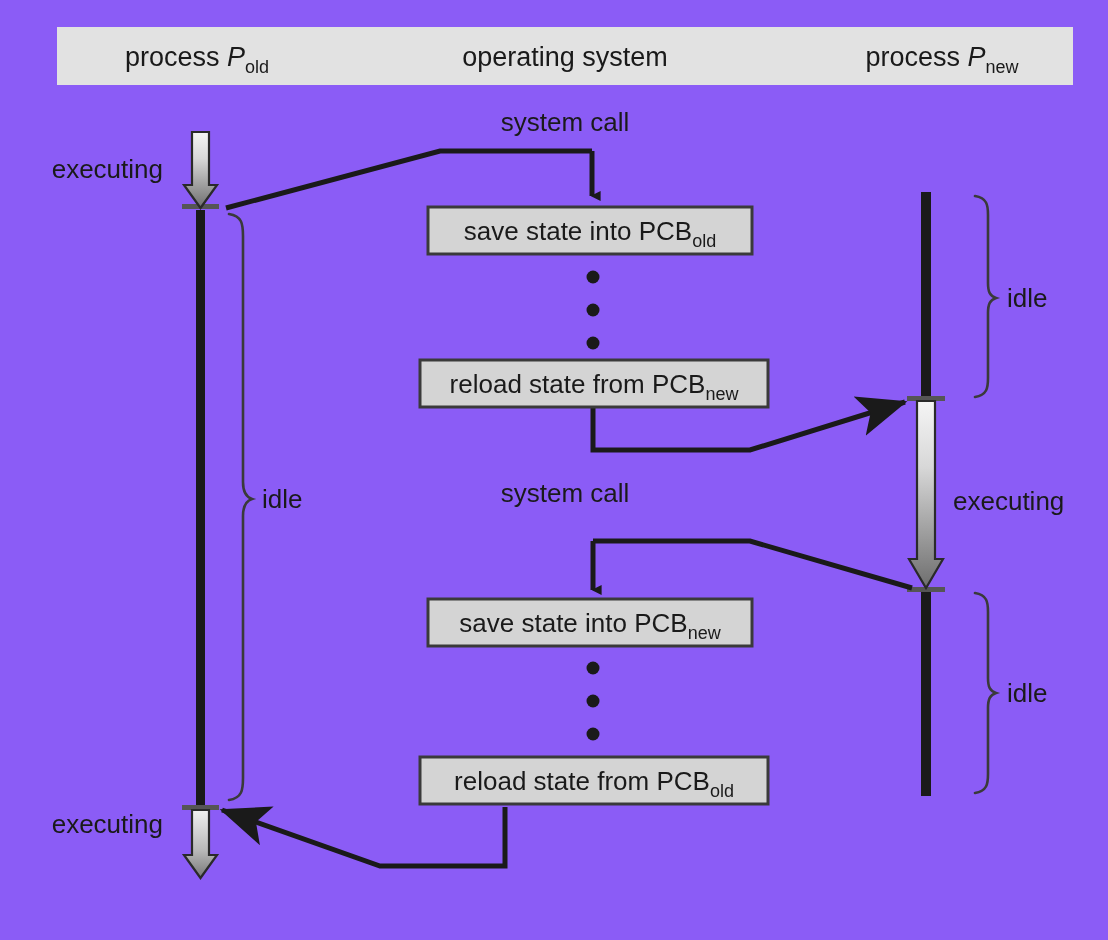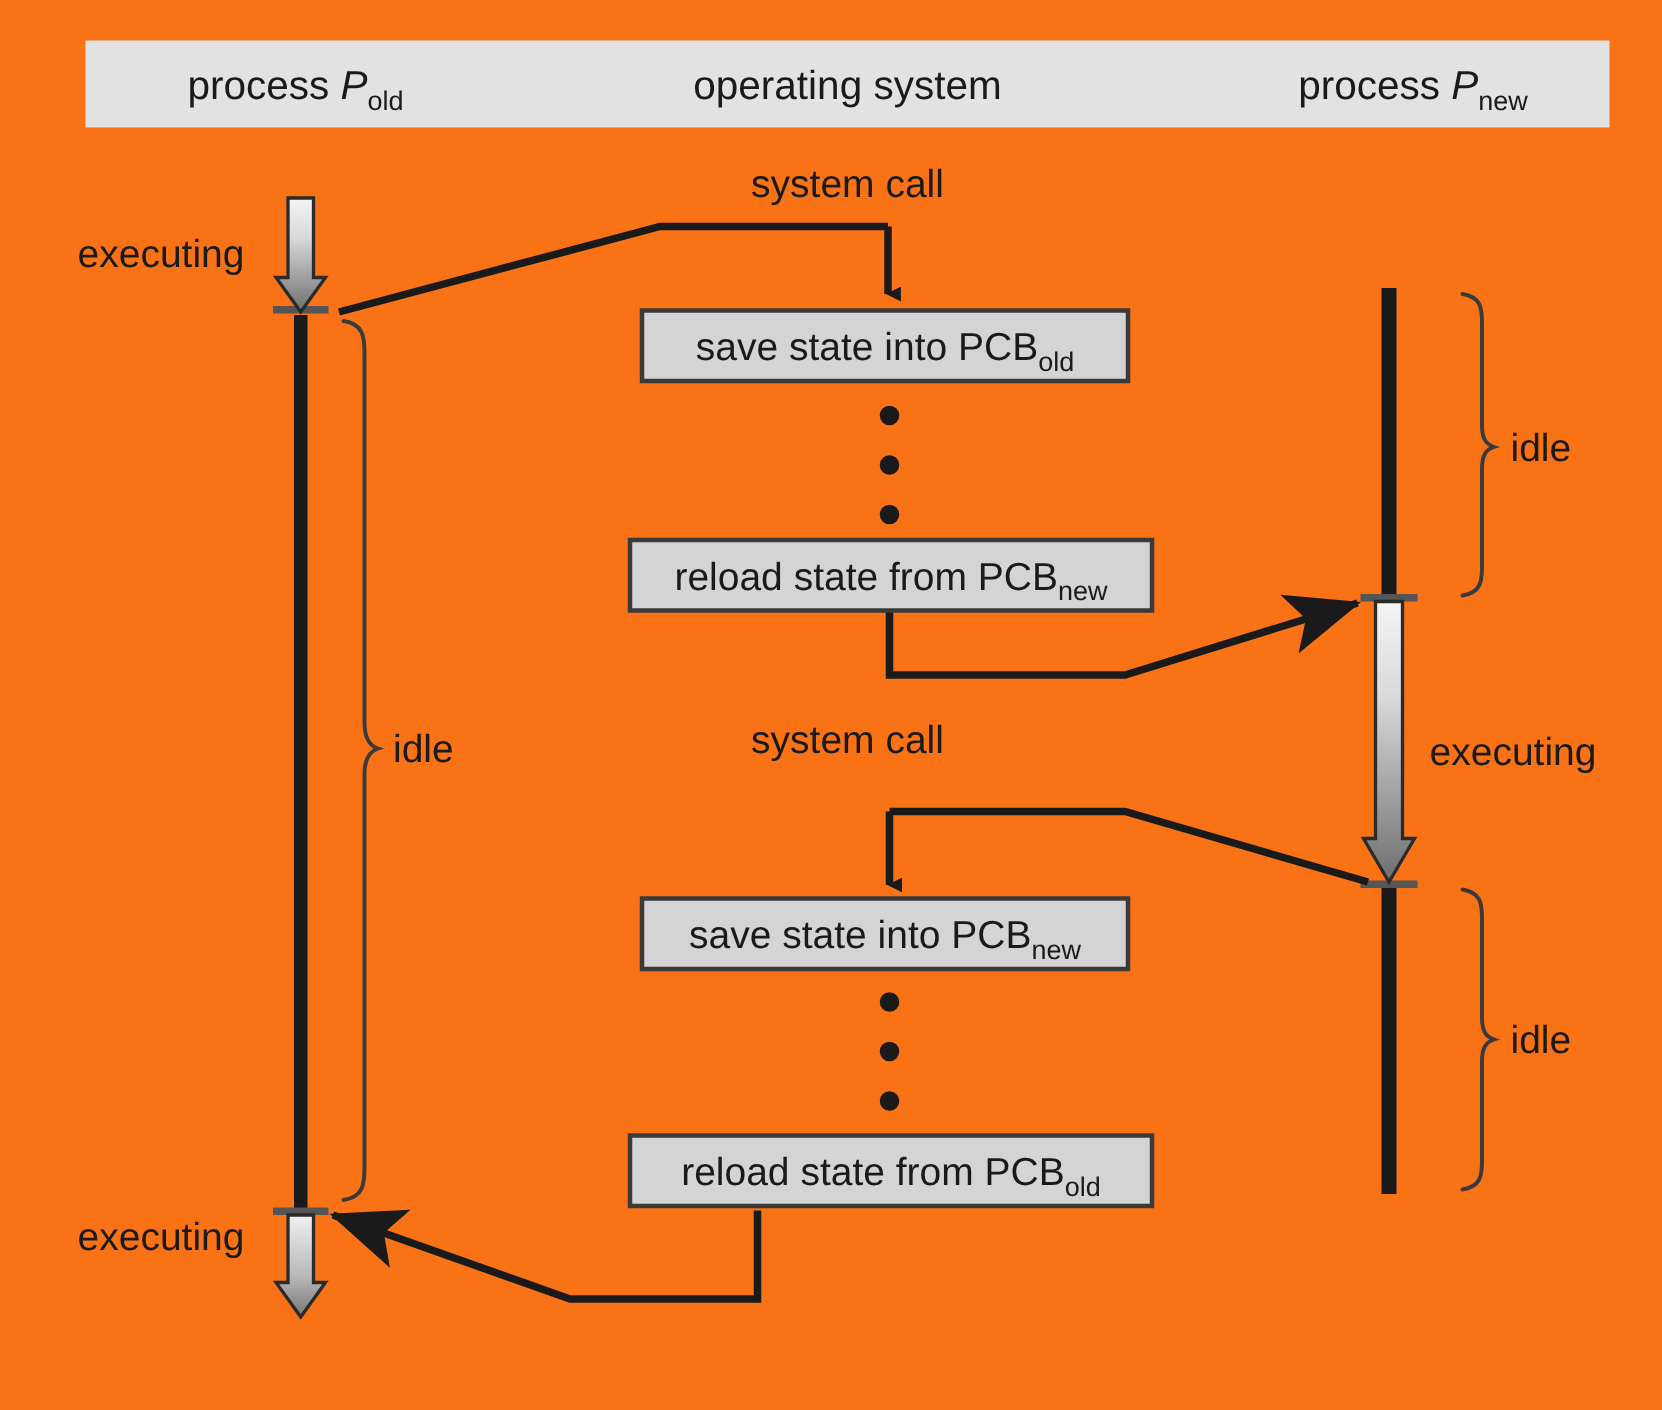--- a/index.html
+++ b/index.html
@@ -8,21 +8,21 @@
     background: #ffffff;
   }
   body {
     font-family: "Liberation Sans", sans-serif;
     color: #1a1a1a;
   }
   #stage {
     position: relative;
     width: 1108px;
     height: 940px;
-    background: #f97316;
+    background: #8b5cf6;
     overflow: hidden;
   }
   #diagram-svg {
     position: absolute;
     left: 0;
     top: 0;
     width: 1108px;
     height: 940px;
     display: block;
   }

